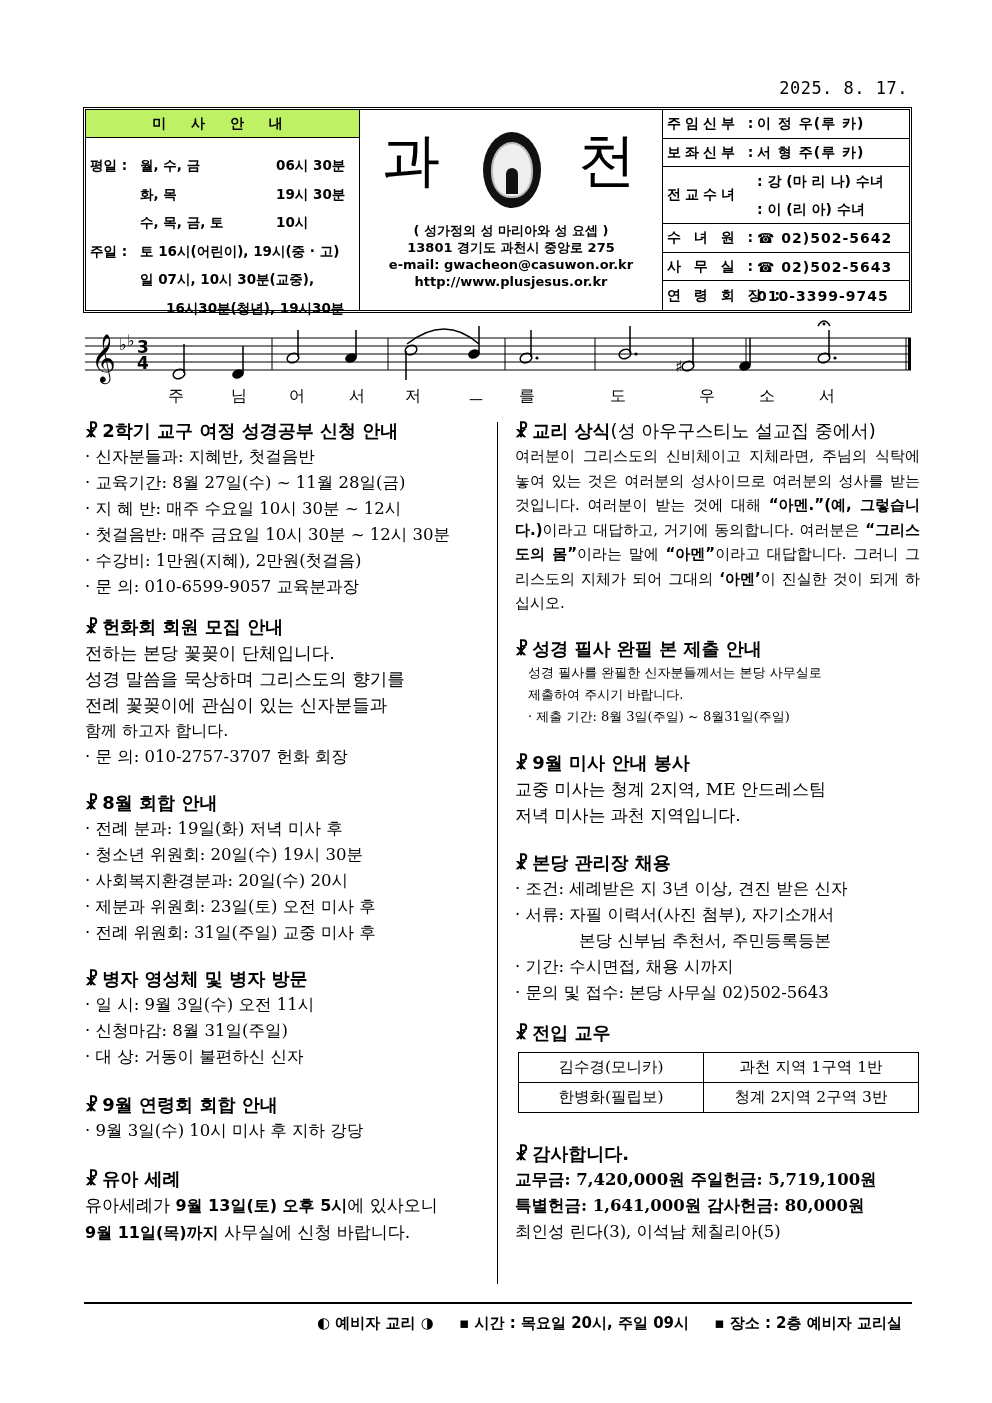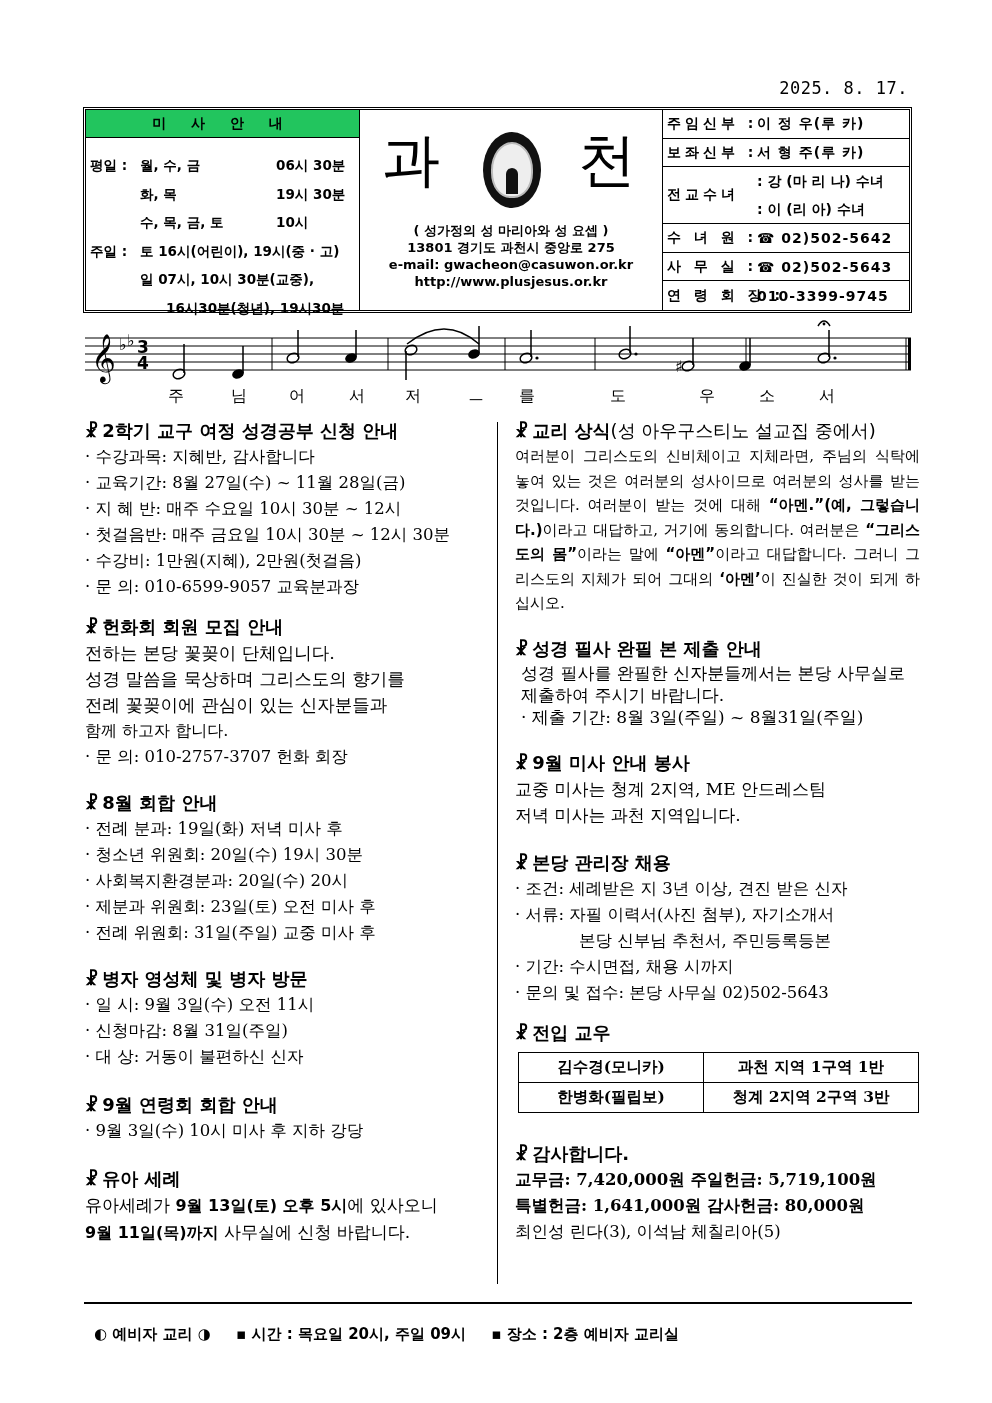--- a/index.html
+++ b/index.html
@@ -4,21 +4,21 @@
 <style>
   * { box-sizing: border-box; margin: 0; padding: 0; }
   html, body { width: 992px; height: 1403px; background: #ffffff; }
   body { position: relative; font-family: "DejaVu Sans", sans-serif; color: #000; overflow: hidden; }
 
   .date { position: absolute; top: 78px; right: 84px; font-family: "DejaVu Sans Mono", monospace; font-size: 17px; letter-spacing: 0.5px; }
 
   
   .header { position: absolute; left: 83px; top: 107px; width: 829px; height: 206px; border: 3px double #000; display: flex; }
   .mass { width: 274px; border-right: 1px solid #000; display: flex; flex-direction: column; }
-  .mass-title { height: 28px; background: #22c55e; border-bottom: 1px solid #000; text-align: center; font-weight: bold; font-size: 14px; line-height: 27px; letter-spacing: 10px; }
+  .mass-title { height: 28px; background: #bef264; border-bottom: 1px solid #000; text-align: center; font-weight: bold; font-size: 14px; line-height: 27px; letter-spacing: 10px; }
   .mass-rows { padding: 14px 2px 0 4px; }
   .mass-row { display: flex; height: 28.5px; align-items: center; font-weight: bold; font-size: 13.5px; white-space: nowrap; }
   .mass-row .lbl { width: 50px; }
   .mass-row .days { width: 136px; }
   .mass-row .time { }
   .mass-row.indent2 .lbl { width: 76px; }
 
   .center { width: 303px; border-right: 1px solid #000; position: relative; }
   .title-ko { position: absolute; top: 12px; font-family: "DejaVu Serif", serif; font-size: 58px; font-weight: normal; }
   .title-ko.left { left: 22px; }
@@ -47,34 +47,34 @@
   .col { position: absolute; top: 418px; }
   .col.left { left: 85px; width: 400px; }
   .col.right { left: 515px; width: 405px; }
   .vline { position: absolute; left: 497px; top: 422px; width: 1px; height: 862px; background: #000; }
 
   .sec { margin-bottom: 14px; }
   .sec-h { font-weight: bold; font-size: 18px; line-height: 26px; white-space: nowrap; }
   .sec-h .px { font-family: "DejaVu Serif", serif; font-size: 17px; margin-right: 4px; }
   .sec-h .sub { font-weight: normal; }
   .line { font-family: "DejaVu Serif", serif; font-size: 16.5px; line-height: 26px; white-space: nowrap; }
-  .line.small { font-size: 17px; line-height: 22px; padding-left: 6px; }
+  .line.small { font-size: 13px; line-height: 22px; padding-left: 6px; margin-left: 7px; }
   .para { font-family: "DejaVu Serif", serif; font-size: 15px; line-height: 24.5px; text-align: justify; }
   .para b { font-family: "DejaVu Sans", sans-serif; }
   .ind { padding-left: 64px; }
 
   table.newmem { border-collapse: collapse; margin: 6px 0 0 3px; }
-  table.newmem td { border: 1px solid #000; font-family: "DejaVu Serif", serif; font-size: 15.5px; height: 30px; text-align: center; padding: 0 6px; font-weight: bold; }
+  table.newmem td { border: 1px solid #000; font-family: "DejaVu Serif", serif; font-size: 15.5px; height: 30px; text-align: center; padding: 0 6px; }
   table.newmem td.c1 { width: 185px; }
   table.newmem td.c2 { width: 215px; }
 
   .thanks .line { font-size: 16.5px; }
   .bold-line { font-weight: bold; }
 
-  .footer { position: absolute; left: 84px; top: 1302px; width: 828px; border-top: 2px solid #000; padding-top: 21px; text-align: left; font-weight: bold; font-size: 15px; white-space: nowrap; }
+  .footer { position: absolute; left: 84px; top: 1302px; width: 828px; border-top: 2px solid #000; padding-top: 10px; text-align: right; font-weight: bold; font-size: 15px; white-space: nowrap; }
   .footer span { margin: 0 10px; }
 </style>
 </head>
 <body>
 
 <div class="date">2025. 8. 17.</div>
 
 <div class="header">
   <div class="mass">
     <div class="mass-title">미 사 안 내</div>
@@ -223,21 +223,21 @@
     <span style="left:674px">소</span>
     <span style="left:734px">서</span>
   </div>
 </div>
 
 <div class="vline"></div>
 
 <div class="col left">
   <div class="sec">
     <div class="sec-h"><span class="px">☧</span><span>2학기 교구 여정 성경공부 신청 안내</span></div>
-    <div class="line">· 수강과목: 지혜반, 감사합니다</div>
+    <div class="line">· 신자분들과: 지혜반, 첫걸음반</div>
     <div class="line">· 교육기간: 8월 27일(수) ~ 11월 28일(금)</div>
     <div class="line">· 지 혜 반: 매주 수요일 10시 30분 ~ 12시</div>
     <div class="line">· 첫걸음반: 매주 금요일 10시 30분 ~ 12시 30분</div>
     <div class="line">· 수강비: 1만원(지혜), 2만원(첫걸음)</div>
     <div class="line">· 문   의: 010-6599-9057 교육분과장</div>
   </div>
   <div class="sec" style="margin-top:3px">
     <div class="sec-h"><span class="px">☧</span><span>헌화회 회원 모집 안내</span></div>
     <div class="line" style="font-size:17.5px">전하는 본당 꽃꽂이 단체입니다.</div>
     <div class="line" style="font-size:17.5px">성경 말씀을 묵상하며 그리스도의 향기를</div>

